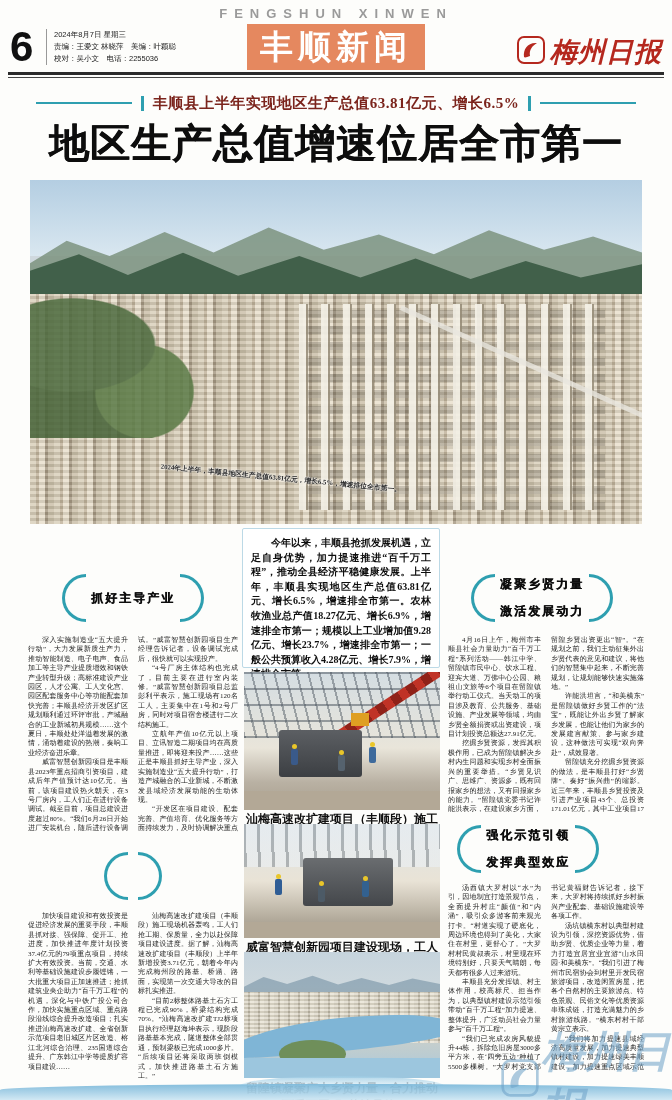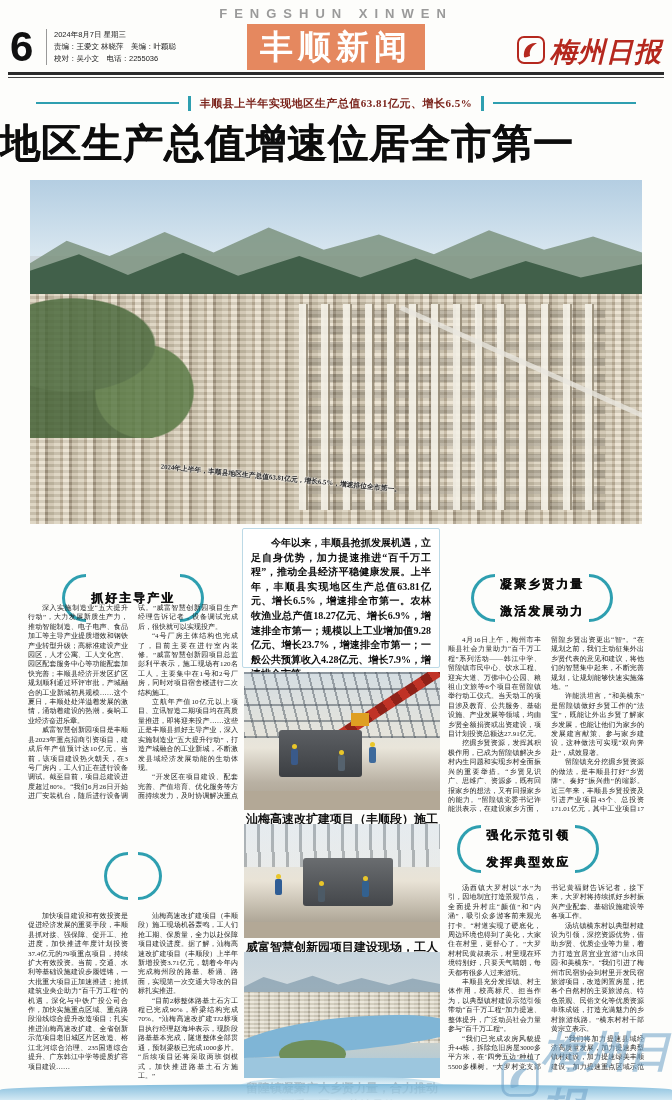--- a/index.html
+++ b/index.html
@@ -29,22 +29,22 @@
   .brand-logo{position:absolute;left:516px;top:34px;display:flex;align-items:center;gap:4px;}
   .brand-logo .txt{font-size:27px;font-weight:bold;font-style:italic;color:var(--brand-red);
     letter-spacing:1px;}
   .header-rule{position:absolute;left:8px;top:72px;width:656px;height:6px;
     border-top:3px solid #2b2b2b;border-bottom:1px solid #444;}
 
   
   .kicker{position:absolute;left:36px;top:92px;width:600px;height:22px;display:flex;align-items:center;}
   .kline{flex:1;height:2px;background:var(--teal);}
   .kbar{width:3px;height:15px;background:var(--teal);margin:0 9px;}
-  .kicker .ktext{font-size:11px;font-weight:bold;color:var(--maroon);letter-spacing:.5px;white-space:nowrap;}
-  .main-title{position:absolute;left:0;top:116px;width:100%;
+  .kicker .ktext{font-size:15px;font-weight:bold;color:var(--maroon);letter-spacing:.5px;white-space:nowrap;}
+  .main-title{position:absolute;left:0;top:116px;width:100%;text-align:center;
     font-size:40px;font-weight:900;color:#0d0d0d;letter-spacing:1px;
     text-shadow:.6px 0 0 #0d0d0d;}
 
   
   .photo{position:absolute;overflow:hidden;background:#cfd8de;}
   .photo-main{left:30px;top:180px;width:612px;height:344px;}
   .pm-sky{position:absolute;top:0;left:0;width:100%;height:22%;
     background:linear-gradient(#b4cee2,#d9e7f0);}
   .pm-mtn-far{position:absolute;top:6%;left:0;width:100%;height:26%;background:#7d937f;opacity:.85;
     clip-path:polygon(0 70%,6% 45%,13% 62%,22% 35%,30% 58%,39% 30%,48% 55%,57% 38%,66% 60%,75% 33%,84% 55%,92% 40%,100% 58%,100% 100%,0 100%);}
@@ -194,21 +194,21 @@
     <div class="byline">●本报记者　王锐　特约记者　郑坤　卜优芬</div>
   </div>
 
   <div class="sec-header" style="left:28px;top:566px;width:210px;height:64px;">
     <span class="bracket left"></span>
     <span class="sec-title">
       <span style="display:block">抓好主导产业</span>
     </span>
     <span class="bracket right"></span>
   </div>
-  <div class="sec-body" style="left:28px;top:604px;width:210px;height:206px;">
+  <div class="sec-body" style="left:28px;top:636px;width:210px;height:206px;">
       <p class="para">深入实施制造业“五大提升行动”，大力发展新质生产力，推动智能制造、电子电声、食品加工等主导产业提质增效和钢铁产业转型升级；高标准建设产业园区，人才公寓、工人文化宫、园区配套服务中心等功能配套加快完善；丰顺县经济开发区扩区规划顺利通过环评审批，产城融合的工业新城初具规模……这个夏日，丰顺处处洋溢着发展的激情，涌动着建设的热潮，奏响工业经济奋进乐章。</p>
       <p class="para">威富智慧创新园项目是丰顺县2023年重点招商引资项目，建成后年产值预计达10亿元。当前，该项目建设热火朝天，在3号厂房内，工人们正在进行设备调试。截至目前，项目总建设进度超过80%。“我们6月26日开始进厂安装机台，随后进行设备调试。”威富智慧创新园项目生产经理告诉记者，设备调试完成后，很快就可以实现投产。</p>
       <p class="para">“4号厂房主体结构也完成了，目前主要在进行室内装修。”威富智慧创新园项目总监彭利平表示，施工现场有120名工人，主要集中在1号和2号厂房，同时对项目宿舍楼进行二次结构施工。</p>
       <p class="para">立航年产值10亿元以上项目、立讯智造二期项目均在高质量推进，即将迎来投产……这些正是丰顺县抓好主导产业，深入实施制造业“五大提升行动”，打造产城融合的工业新城，不断激发县域经济发展动能的生动体现。</p>
       <p class="para">“开发区在项目建设、配套完善、产值培育、优化服务等方面持续发力，及时协调解决重点项目推进中的要素保障问题。”丰顺县经济开发区管理委员会主任王宁州表示，目前，开发区正全面推进园区营商环境提质升级，2024年1月至6月，开发区实现工业总产值44.02亿元，比去年同期增长22.58%。</p>
     </div>
 
   <div class="sec-header" style="left:28px;top:846px;width:210px;height:60px;">
     <span class="bracket left"></span>
     <span class="bracket right"></span>

